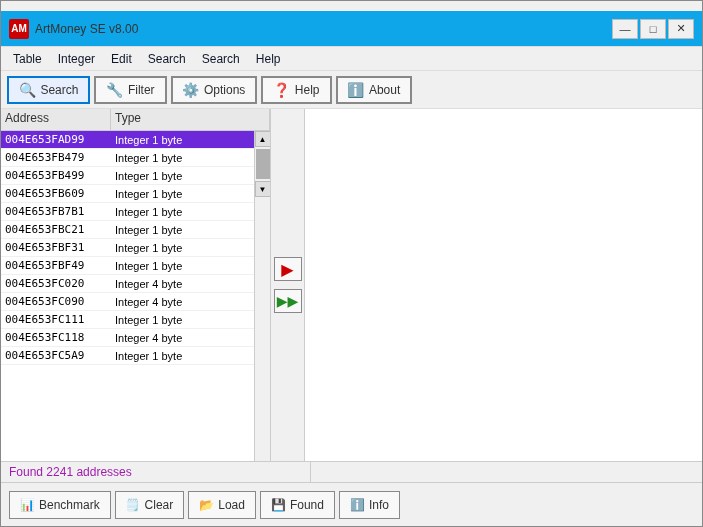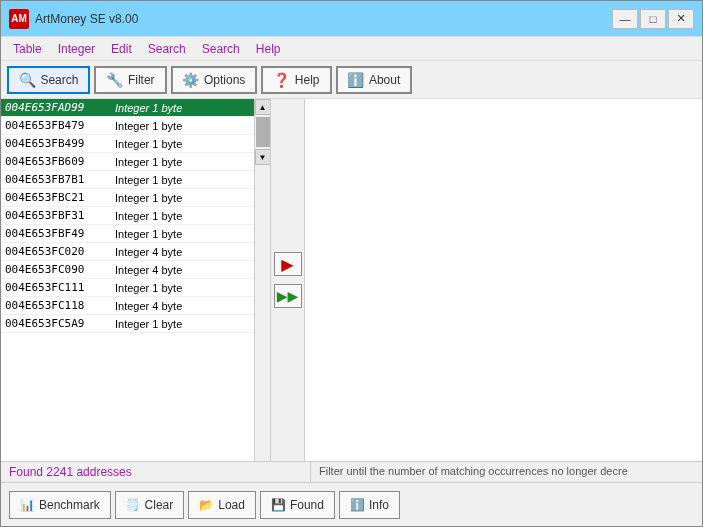--- a/index.html
+++ b/index.html
@@ -13,27 +13,28 @@
     }
     .window {
       width: 703px;
       height: 527px;
       background: #f0f0f0;
       border: 1px solid #888;
       display: flex;
       flex-direction: column;
     }
     .title-bar {
-      background: #7dd3fc;
+      background: #0ea5e9;
       display: flex;
       align-items: center;
       justify-content: space-between;
       padding: 6px 8px;
       border-bottom: 1px solid #ddd;
       height: 36px;
+      margin-top: 10px;
     }
     .title-bar-left {
       display: flex;
       align-items: center;
       gap: 6px;
     }
     .app-icon {
       width: 20px;
       height: 20px;
       background: #c00;
@@ -69,21 +70,21 @@
       background: #f0f0f0;
       display: flex;
       padding: 2px 4px;
       border-bottom: 1px solid #ddd;
       height: 24px;
       align-items: center;
     }
     .menu-item {
       padding: 2px 8px;
       cursor: pointer;
-      color: #a21caf;
+      color: #0f172a;
       font-size: 12px;
     }
     .toolbar {
       background: #f0f0f0;
       display: flex;
       padding: 4px 6px;
       border-bottom: 1px solid #ddd;
       gap: 4px;
       height: 38px;
       align-items: center;
@@ -176,23 +177,22 @@
       background: #fff;
     }
     .address-row {
       display: flex;
       height: 18px;
       align-items: center;
       border-bottom: 1px solid #f0f0f0;
       cursor: default;
     }
     .address-row.selected {
-      background: #15803d;
+      background: #6d28d9;
       color: #fff;
-      font-style: italic;
     }
     .cell {
       padding: 0 4px;
       font-size: 11px;
       overflow: hidden;
       white-space: nowrap;
     }
     .cell-address { width: 110px; font-family: monospace; }
     .cell-type { flex: 1; }
     .scrollbar-area {
@@ -339,20 +339,24 @@
     <button class="toolbar-btn">
       <span class="toolbar-icon">ℹ️</span>
       <span>About</span>
     </button>
   </div>
 
 
   <div class="main-area">
 
     <div class="address-panel">
+      <div class="address-header">
+        <span class="col-header col-address">Address</span>
+        <span class="col-header col-type">Type</span>
+      </div>
       <div style="display:flex;flex:1;overflow:hidden;">
         <div class="address-list" id="address-list">
         <div class="address-row selected">
       <span class="cell cell-address">004E653FAD99</span>
       <span class="cell cell-type">Integer 1 byte</span>
     </div>
             <div class="address-row">
       <span class="cell cell-address">004E653FB479</span>
       <span class="cell cell-type">Integer 1 byte</span>
     </div>
@@ -418,21 +422,20 @@
       </button>
     </div>
 
     <div class="result-panel">
       <div class="result-list"></div>
     </div>
   </div>
 
   <div class="combined-status">
     <div class="status-left">Found 2241 addresses</div>
-    <div class="status-right">Filter until the number of matching occurrences no longer decre</div>
   </div>
 
   <div class="bottom-bar">
     <button class="bottom-btn">
       <span>📊</span>
       <span>Benchmark</span>
     </button>
     <button class="bottom-btn">
       <span>🗒️</span>
       <span>Clear</span>

